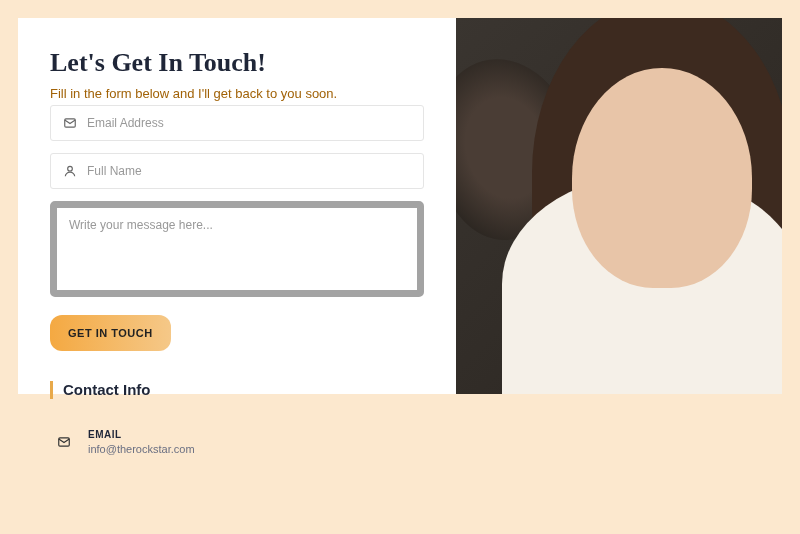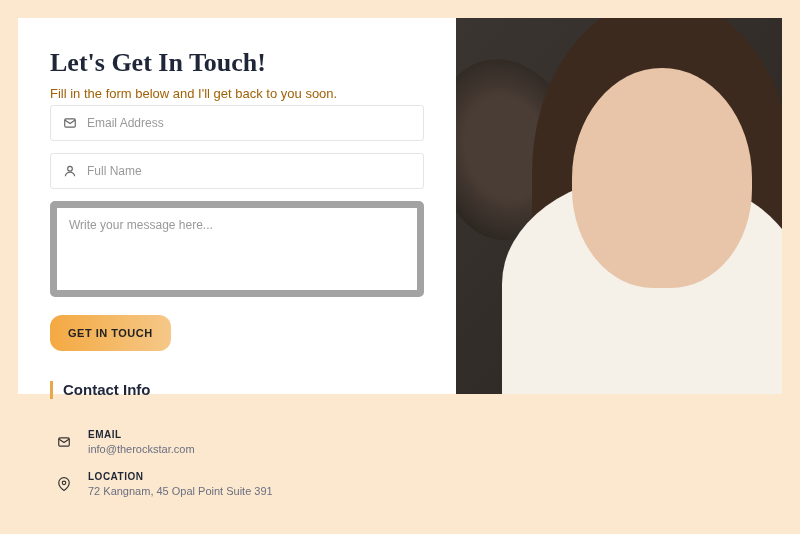--- a/index.html
+++ b/index.html
@@ -77,32 +77,20 @@
             <svg viewBox="0 0 24 24" fill="none" stroke="#333" stroke-width="2">
                 <rect x="3" y="5" width="18" height="14" rx="2"></rect>
                 <path d="M3 7l9 6 9-6"></path>
               </svg>
           </div>
           <div class="info-text">
             <span class="info-label">EMAIL</span>
             <span class="info-value">info@therockstar.com</span>
           </div>
         </div>
-        <div class="info-item full-width">
-          <div class="info-icon">
-            <svg viewBox="0 0 24 24" fill="none" stroke="#333" stroke-width="2">
-                <path d="M21 10c0 7-9 13-9 13s-9-6-9-13a9 9 0 0 1 18 0z"></path>
-                <circle cx="12" cy="10" r="3"></circle>
-              </svg>
-          </div>
-          <div class="info-text">
-            <span class="info-label">LOCATION</span>
-            <span class="info-value">72 Kangnam, 45 Opal Point Suite 391</span>
-          </div>
-        </div>
       </div>
     </div>
   </div>
 
   <div class="right">
     <div class="person">
       <div class="hair"></div>
       <div class="face"></div>
       <div class="shirt"></div>
     </div>

